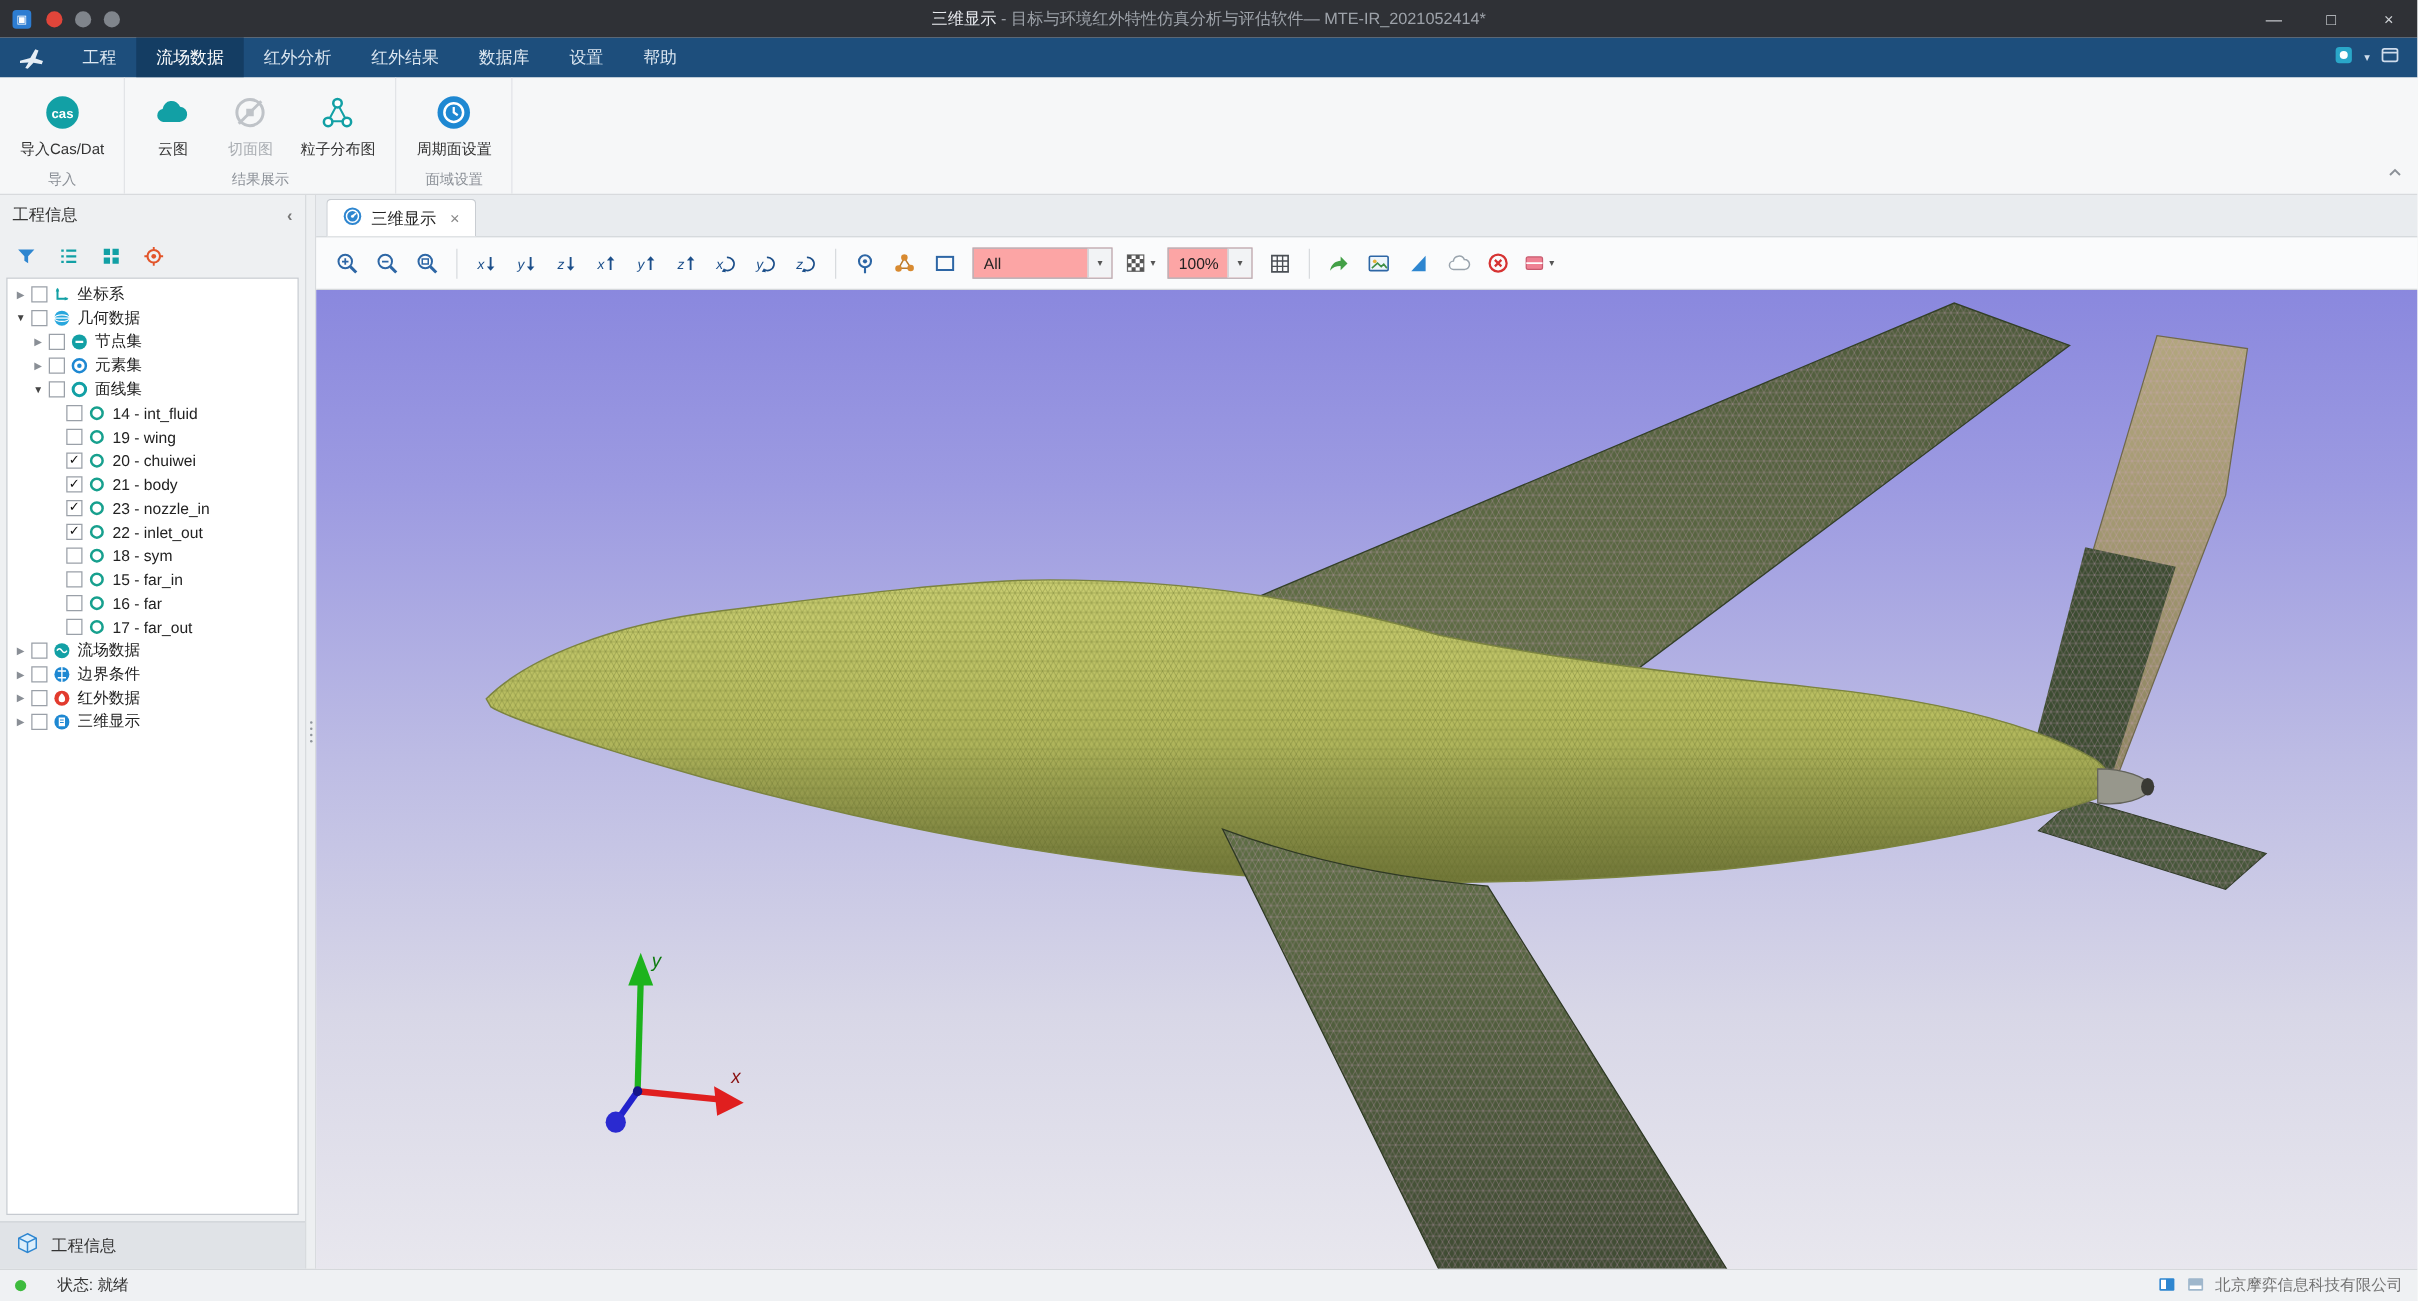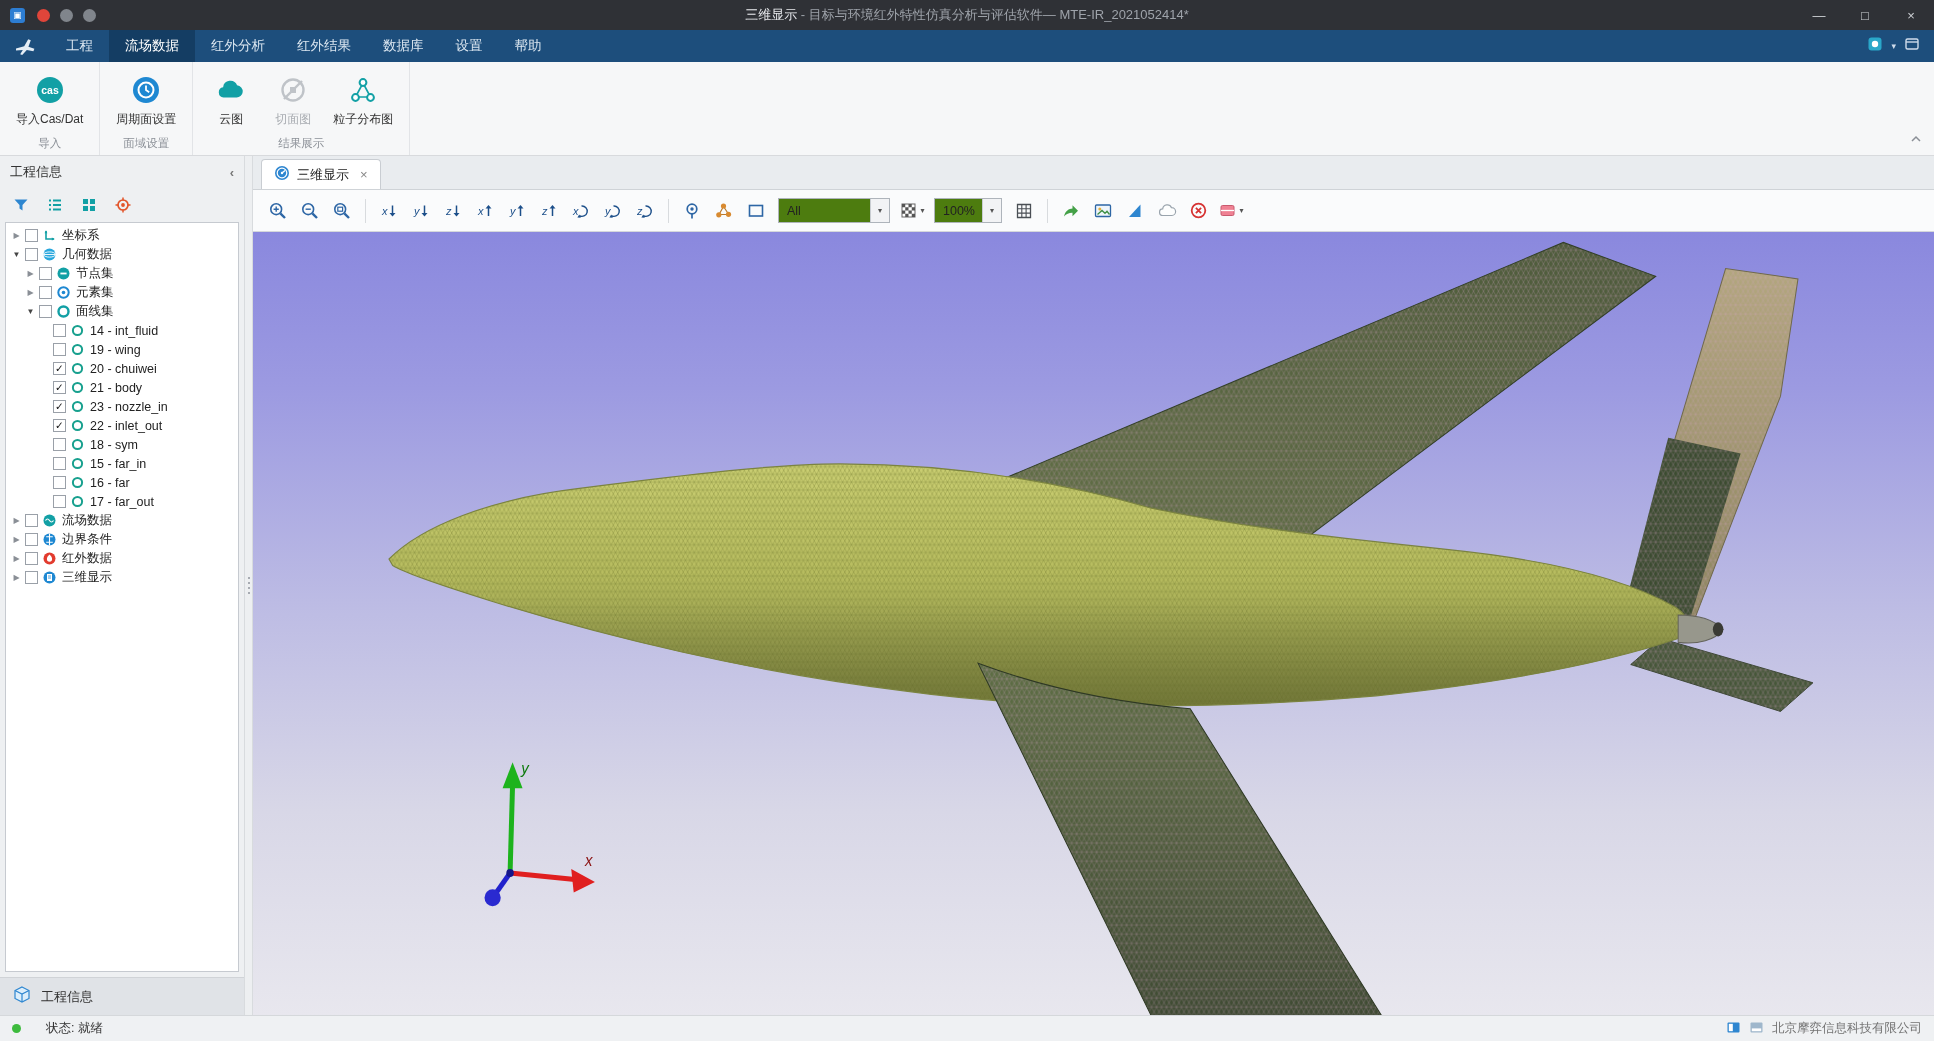--- a/index.html
+++ b/index.html
@@ -56,21 +56,21 @@
 
 .main{flex:1;display:flex;flex-direction:column;min-width:0}
 .tabstrip{height:34px;background:#e9ecef;display:flex;align-items:flex-end;padding-left:8px;border-bottom:1px solid #cfd3d7;flex:0 0 auto}
 .doc-tab{height:30px;background:#fff;border:1px solid #c9cdd2;border-bottom:none;border-radius:4px 4px 0 0;display:flex;align-items:center;gap:7px;padding:0 12px;font-size:13px;color:#222}
 .doc-tab .close{color:#888;font-size:13px;margin-left:4px}
 
 .vtoolbar{height:42px;background:#fafbfc;border-bottom:1px solid #d5d8db;display:flex;align-items:center;gap:2px;padding:0 10px;flex:0 0 auto}
 .vt-icon{height:30px;min-width:30px;display:flex;align-items:center;justify-content:center;border-radius:3px;gap:1px}
 .vt-dd{font-size:8px;color:#555}
 .vt-sep{width:1px;height:24px;background:#d8dbde;margin:0 6px}
-.vt-combo{height:25px;background:#4d7c0f;border:1px solid #aeb4bb;display:flex;align-items:center;font-size:12.5px;color:#222;padding-left:8px;margin:0 5px}
+.vt-combo{height:25px;background:#fca5a5;border:1px solid #aeb4bb;display:flex;align-items:center;font-size:12.5px;color:#222;padding-left:8px;margin:0 5px}
 .vt-combo .vt-val{flex:1}
 .vt-combo .arrowbox{width:19px;height:100%;border-left:1px solid #c9cdd2;display:flex;align-items:center;justify-content:center;font-size:8px;color:#555;background:#f2f3f5}
 
 .viewport{flex:1;position:relative;min-height:0;background:linear-gradient(180deg,#8a88de 0%,#9c9ae1 20%,#bdbce4 48%,#d8d7e7 74%,#e8e7ee 100%);overflow:hidden}
 .viewport svg.scene{position:absolute;inset:0;width:100%;height:100%;display:block}
 
 .msgbar{height:32px;background:#f4f5f6;border-top:1px solid #d8dbde;display:flex;align-items:center;padding:0 12px;font-size:13px;color:#333;flex:0 0 auto}
 
 
 .statusbar{height:26px;background:#eff1f3;border-top:1px solid #d5d8db;display:flex;align-items:center;padding:0 12px;font-size:12.5px;color:#333;flex:0 0 auto}
@@ -136,35 +136,20 @@
               <span class="ricon">
                 <svg width="34" height="34" viewBox="0 0 34 34">
                   <circle cx="17" cy="16" r="13" fill="#12a0a5"></circle>
                   <text x="17" y="20" font-size="10.5" fill="#fff" text-anchor="middle" font-weight="bold">cas</text>
                 </svg>
               </span>
               <span class="rlabel">导入Cas/Dat</span>
             </div>
           </div>
           <div class="rgroup-label">导入</div>
-        </div>
-        <div class="rgroup">
-          <div class="rbuttons">
-            <div class="rbtn">
-              <span class="ricon">
-                <svg width="34" height="34" viewBox="0 0 34 34">
-                  <circle cx="17" cy="16" r="13" fill="#1e88d2"></circle>
-                  <circle cx="17" cy="16" r="7.5" fill="none" stroke="#fff" stroke-width="2"></circle>
-                  <path d="M17 11.5V16l3.2 2.2" fill="none" stroke="#fff" stroke-width="1.8"></path>
-                </svg>
-              </span>
-              <span class="rlabel">周期面设置</span>
-            </div>
-          </div>
-          <div class="rgroup-label">面域设置</div>
         </div>
         <div class="rgroup">
           <div class="rbuttons">
             <div class="rbtn">
               <span class="ricon">
                 <svg width="34" height="34" viewBox="0 0 34 34">
                   <path d="M9.5 23.5a5.2 5.2 0 0 1-.4-10.3 7.3 7.3 0 0 1 14-1.9 5.6 5.6 0 0 1-1 12.2Z" fill="#12a0a5"></path>
                 </svg>
               </span>
               <span class="rlabel">云图</span>
@@ -185,20 +170,35 @@
                   <path d="M17 9L9.5 23M17 9l7.5 14M10 23h14" stroke="#12a0a5" stroke-width="1.6" fill="none"></path>
                   <circle cx="17" cy="8.5" r="3.4" fill="#fff" stroke="#12a0a5" stroke-width="2"></circle>
                   <circle cx="9.5" cy="23.5" r="3.4" fill="#fff" stroke="#12a0a5" stroke-width="2"></circle>
                   <circle cx="24.5" cy="23.5" r="3.4" fill="#fff" stroke="#12a0a5" stroke-width="2"></circle>
                 </svg>
               </span>
               <span class="rlabel">粒子分布图</span>
             </div>
           </div>
           <div class="rgroup-label">结果展示</div>
+        </div>
+        <div class="rgroup">
+          <div class="rbuttons">
+            <div class="rbtn">
+              <span class="ricon">
+                <svg width="34" height="34" viewBox="0 0 34 34">
+                  <circle cx="17" cy="16" r="13" fill="#1e88d2"></circle>
+                  <circle cx="17" cy="16" r="7.5" fill="none" stroke="#fff" stroke-width="2"></circle>
+                  <path d="M17 11.5V16l3.2 2.2" fill="none" stroke="#fff" stroke-width="1.8"></path>
+                </svg>
+              </span>
+              <span class="rlabel">周期面设置</span>
+            </div>
+          </div>
+          <div class="rgroup-label">面域设置</div>
         </div>
       </div>
     <span class="ribbon-collapse">
       <svg width="12" height="9" viewBox="0 0 12 9">
           <path d="M2 7l4-4 4 4" fill="none" stroke="#8b9097" stroke-width="1.5"></path>
         </svg>
     </span>
   </div>
 
   <div class="content">

